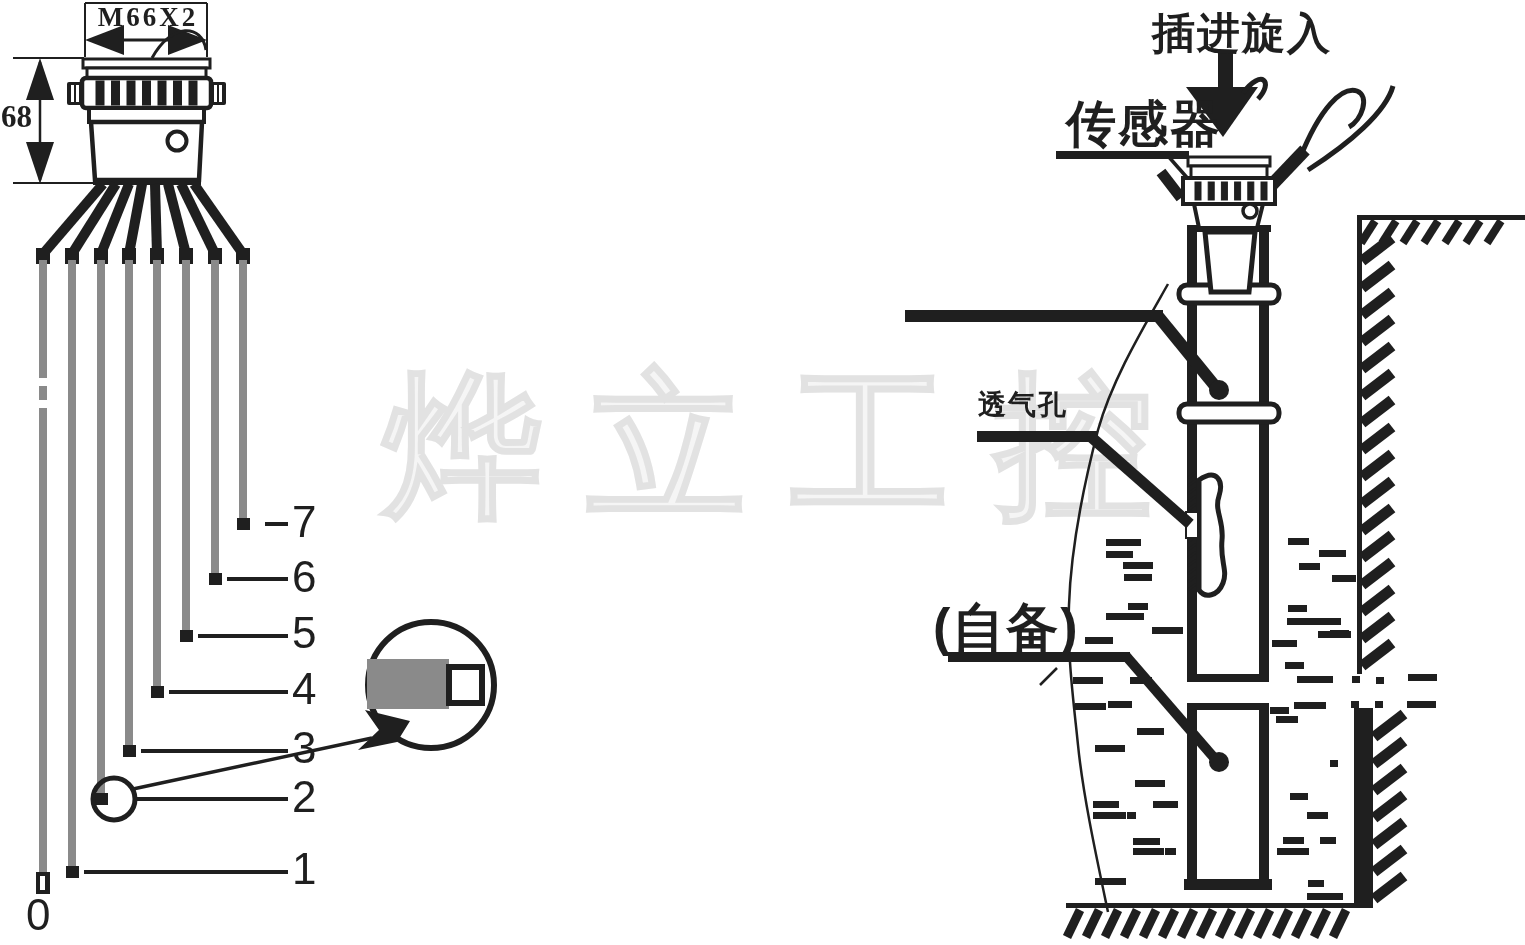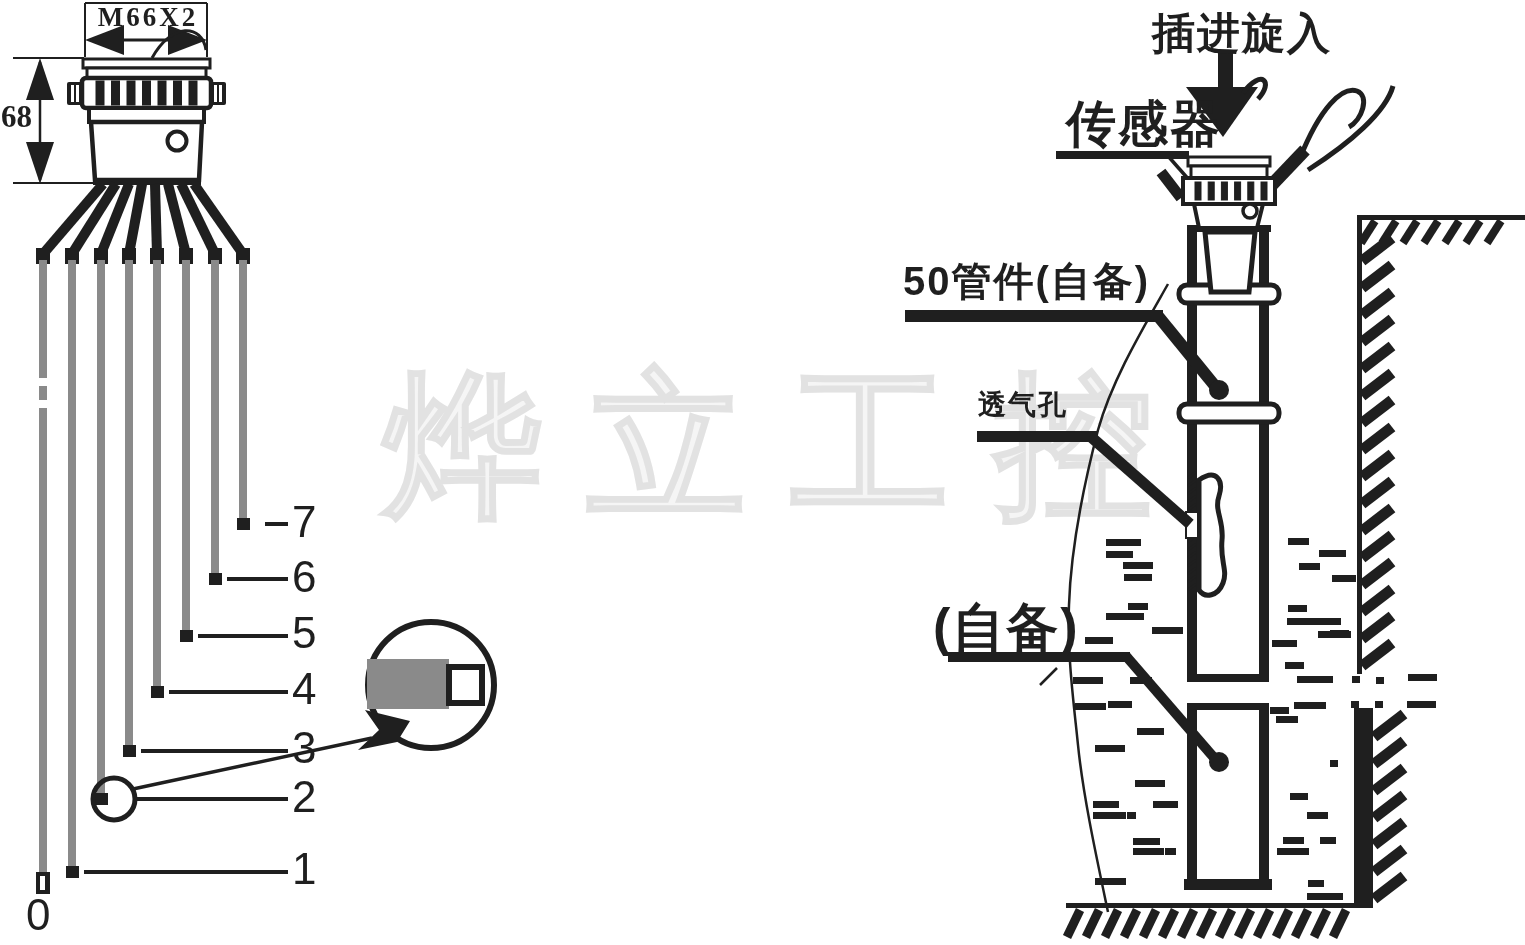--- a/index.html
+++ b/index.html
@@ -332,16 +332,15 @@
   <div class="lbl num z2" style="left:292px;top:555px;">6</div>
   <div class="lbl num z2" style="left:292px;top:611px;">5</div>
   <div class="lbl num z2" style="left:292px;top:667px;">4</div>
   <div class="lbl num z2" style="left:292px;top:726px;">3</div>
   <div class="lbl num z2" style="left:292px;top:775px;">2</div>
   <div class="lbl num z2" style="left:292px;top:847px;">1</div>
   <div class="lbl num z2" style="left:26px;top:893px;">0</div>
 
   <div class="lbl cjk z2" style="left:1152px;top:12px;font-size:43px;">插进旋入</div>
   <div class="lbl cjk z2" style="left:1058px;top:99px;font-size:50px;margin-left:8px;">传感器</div>
-  <div class="lbl cjk z2" style="left:903px;top:261px;font-size:40px;">50管件(自备)</div>
   <div class="lbl cjk z2" style="left:978px;top:391px;font-size:28px;">透气孔</div>
   <div class="lbl cjk z2" style="left:933px;top:601px;font-size:52px;">(自备)</div>
 </div>
 
 </body></html>

